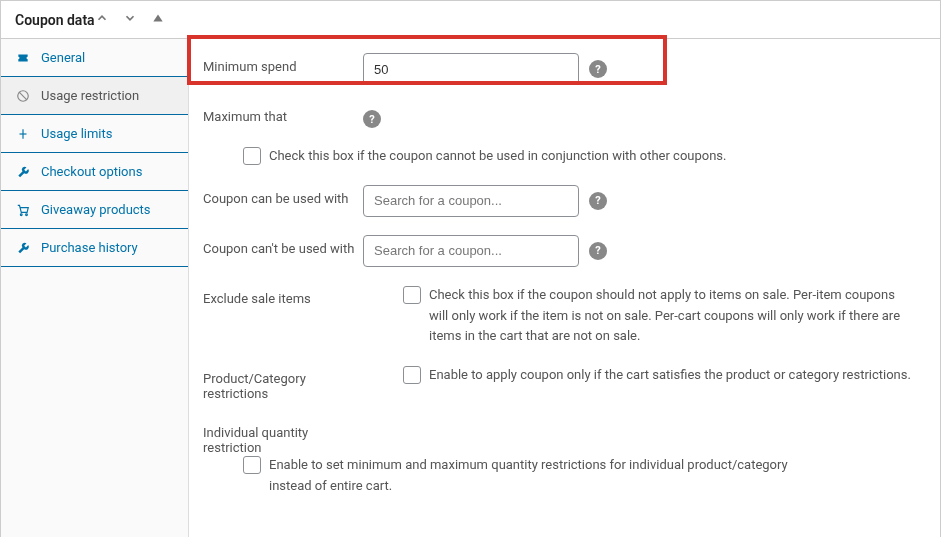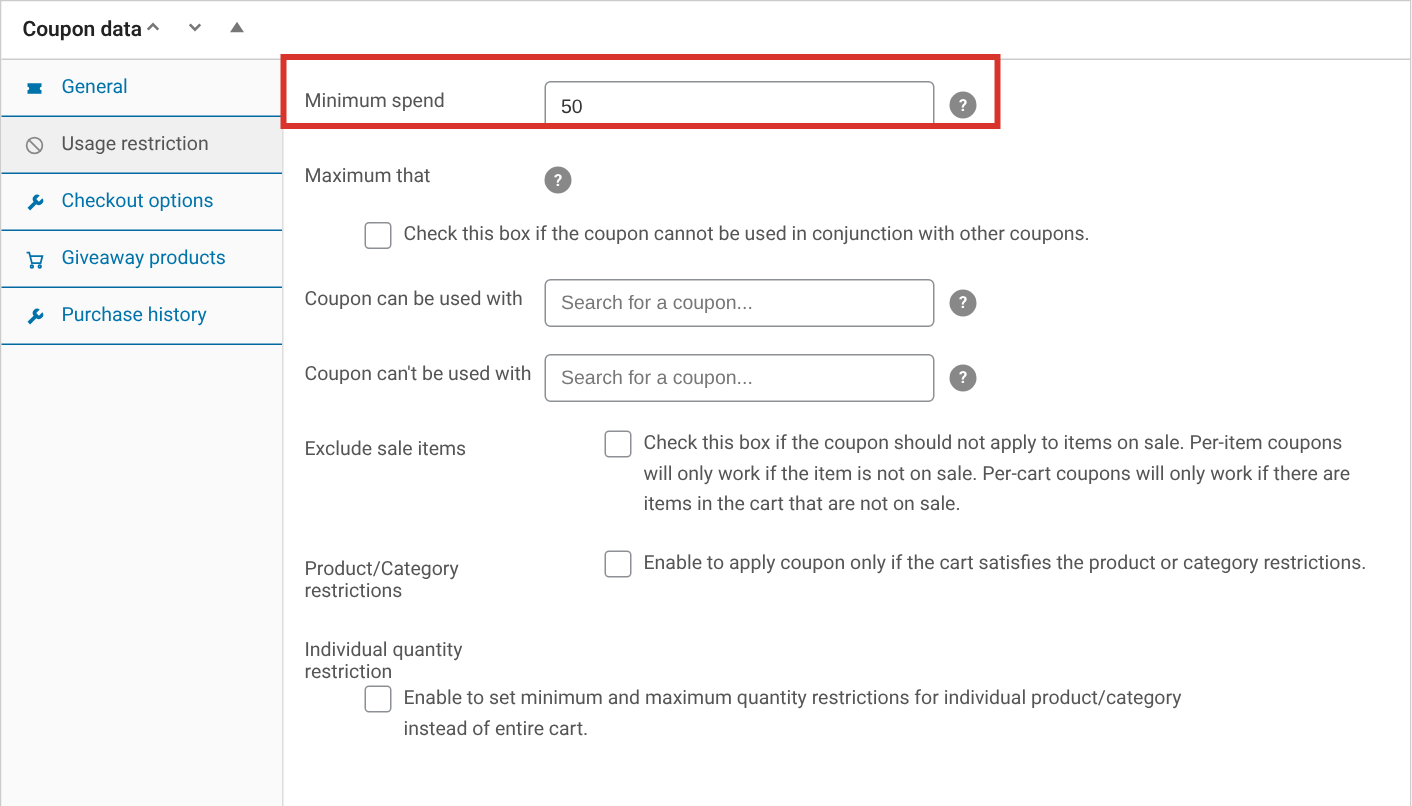--- a/index.html
+++ b/index.html
@@ -14,21 +14,21 @@
     .sidebar-item { display: flex; align-items: center; gap: 10px; padding: 11px 14px; border-bottom: 1px solid #0369a1; cursor: pointer; color: #0073aa; font-size: 13px; }
     .sidebar-item.active { background: #f0f0f0; color: #555; position: relative; }
     .sidebar-item.active::before { content: ""; position: absolute; left: 0; top: 0; bottom: 0; width: 0; }
     .sidebar-icon { color: #888; width: 16px; display: flex; align-items: center; justify-content: center; }
     .sidebar-item.active .sidebar-icon { color: #888; }
     .sidebar-item:not(.active) .sidebar-icon { color: #0073aa; }
     .content { flex: 1; padding: 14px 24px 14px 14px; }
     .form-row { display: flex; align-items: flex-start; margin-bottom: 18px; }
     .form-label { width: 160px; padding-top: 6px; color: #555; font-size: 13px; }
     .form-control-wrap { flex: 1; display: flex; align-items: flex-start; gap: 10px; }
-    .text-input, .search-input { width: 260px; height: 32px; border: 1px solid #8c8f94; border-radius: 4px; padding: 0 10px; font-size: 13px; color: #333; }
+    .text-input, .search-input { width: 216px; height: 32px; border: 1px solid #8c8f94; border-radius: 4px; padding: 0 10px; font-size: 13px; color: #333; }
     .text-input::placeholder, .search-input::placeholder { color: #777; }
     .help-icon { width: 18px; height: 18px; border-radius: 50%; background: #888; color: #fff; display: flex; align-items: center; justify-content: center; font-size: 11px; font-weight: bold; margin-top: 7px; cursor: help; }
     .checkbox-wrap { display: flex; align-items: flex-start; gap: 8px; max-width: 560px; margin-left: 40px; }
     .checkbox { width: 18px; height: 18px; border: 1px solid #8c8f94; border-radius: 3px; flex-shrink: 0; margin-top: 1px; cursor: pointer; }
     .checkbox-desc { color: #555; line-height: 1.6; font-size: 13px; }
     .highlight-box { position: absolute; border: 4px solid #d9342b; pointer-events: none; }
     .content-inner { position: relative; }
     .icon-svg { width: 14px; height: 14px; }
     .caret { cursor: pointer; }
   </style>
@@ -67,20 +67,29 @@
         <span>General</span>
       </li>
       <li class="sidebar-item active">
         <span class="sidebar-icon">
           <svg class="icon-svg" viewBox="0 0 24 24" fill="none" stroke="currentColor" stroke-width="2">
               <circle cx="12" cy="12" r="9"></circle>
               <line x1="5" y1="5" x2="19" y2="19"></line>
             </svg>
         </span>
         <span>Usage restriction</span>
+      </li>
+      <li class="sidebar-item">
+        <span class="sidebar-icon">
+          <svg class="icon-svg" viewBox="0 0 24 24" fill="none" stroke="currentColor" stroke-width="2">
+              <line x1="12" y1="4" x2="12" y2="20"></line>
+              <line x1="6" y1="12" x2="18" y2="12"></line>
+            </svg>
+        </span>
+        <span>Usage limits</span>
       </li>
       <li class="sidebar-item">
         <span class="sidebar-icon">
           <svg class="icon-svg" viewBox="0 0 24 24" fill="currentColor">
               <path d="M21 7a5 5 0 01-7 7l-7 7-3-3 7-7a5 5 0 017-7l-4 4 3 3 4-4z"></path>
             </svg>
         </span>
         <span>Checkout options</span>
       </li>
       <li class="sidebar-item">

